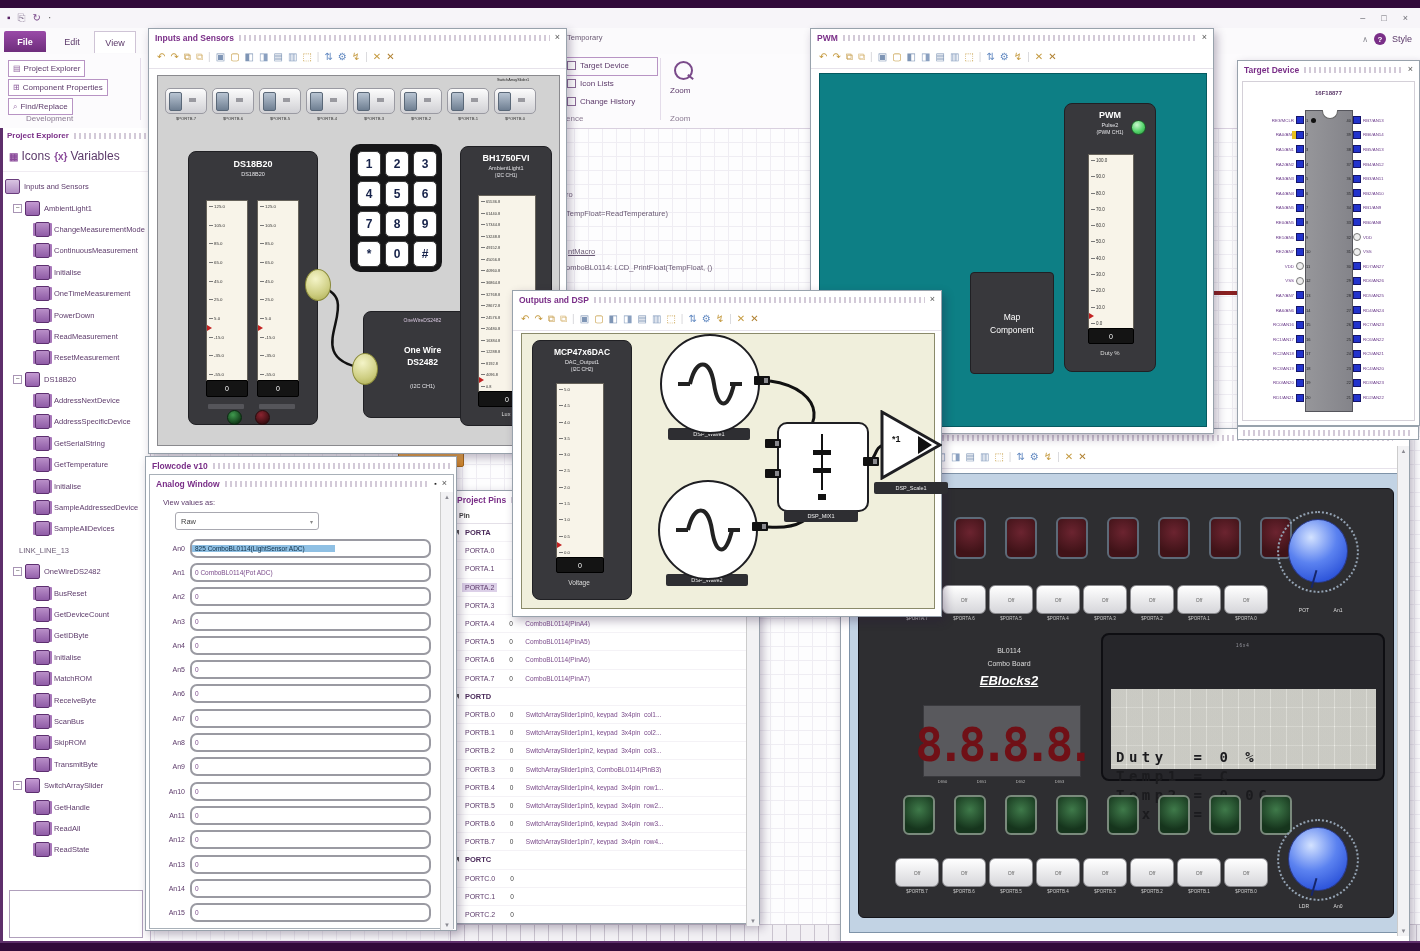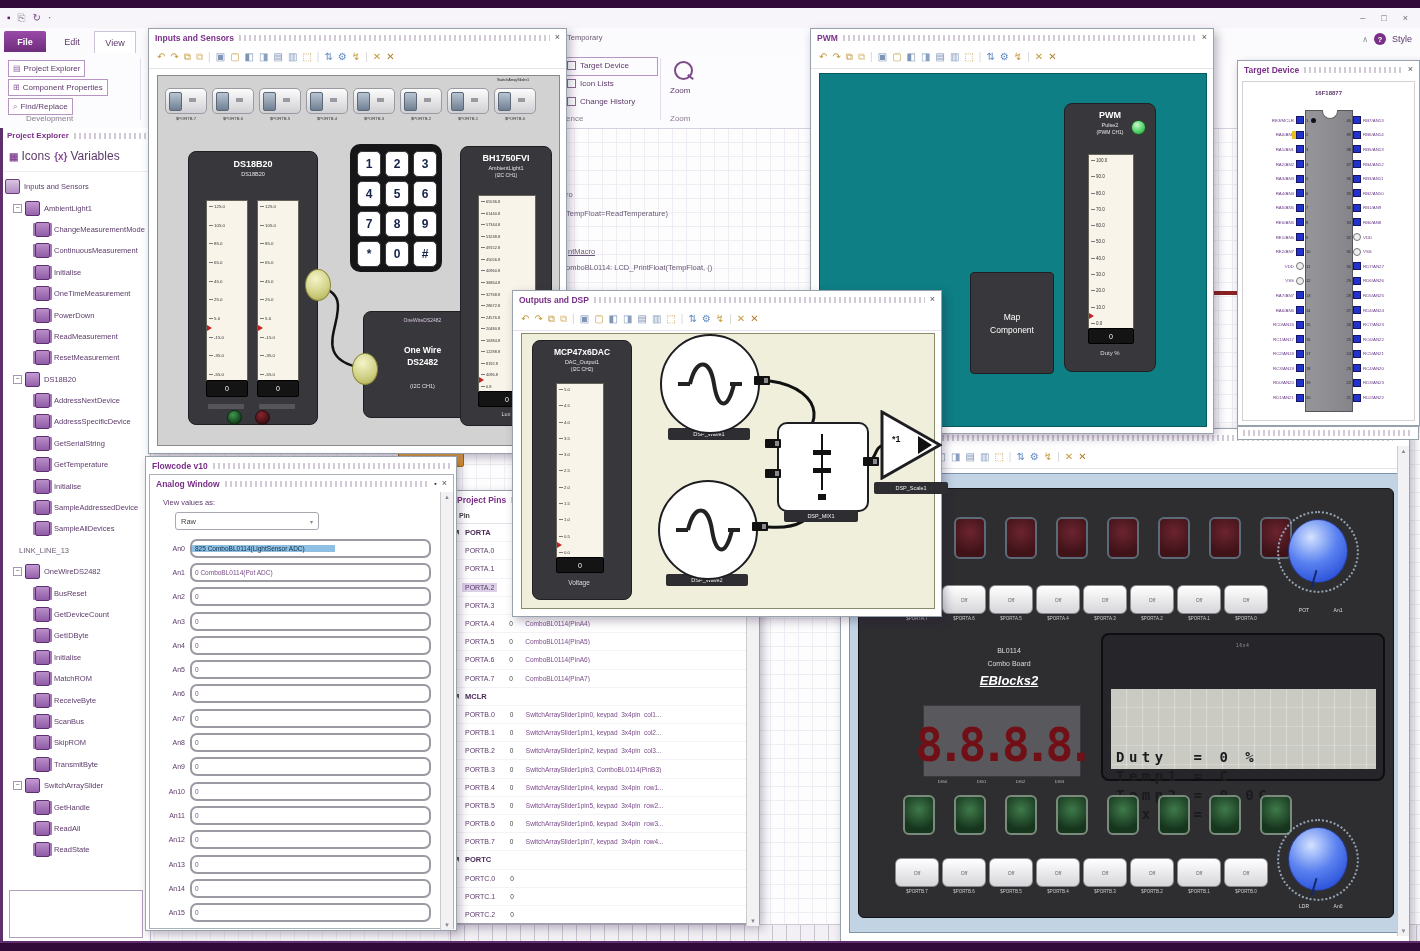--- a/index.html
+++ b/index.html
@@ -526,21 +526,21 @@
             <span class="ddet">ComboBL0114(PinA6)</span>
           </div>
           <div class="drow">
             <span class="dtri"></span>
             <span class="dlbl">PORTA.7</span>
             <span class="dnum">0</span>
             <span class="ddet">ComboBL0114(PinA7)</span>
           </div>
           <div class="drow group">
             <span class="dtri"></span>
-            <span class="dlbl">MCLR</span>
+            <span class="dlbl">PORTD</span>
             <span class="dnum"></span>
             <span class="ddet"></span>
           </div>
           <div class="drow">
             <span class="dtri"></span>
             <span class="dlbl">PORTB.0</span>
             <span class="dnum">0</span>
             <span class="ddet">SwitchArraySlider1pin0, keypad_3x4pin_col1...</span>
           </div>
           <div class="drow">

